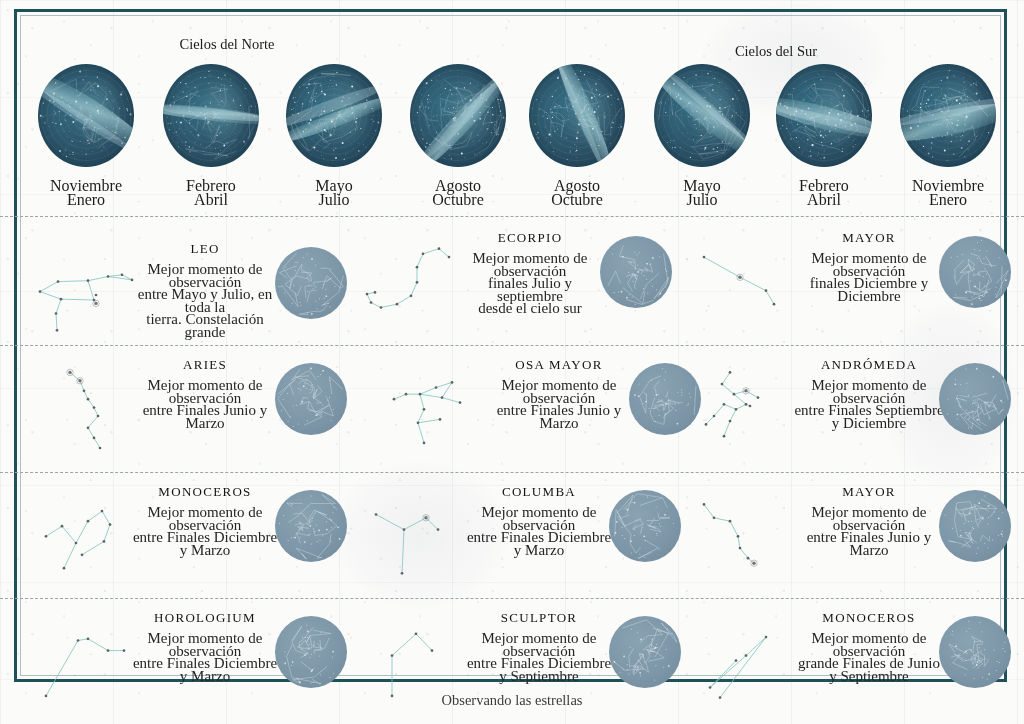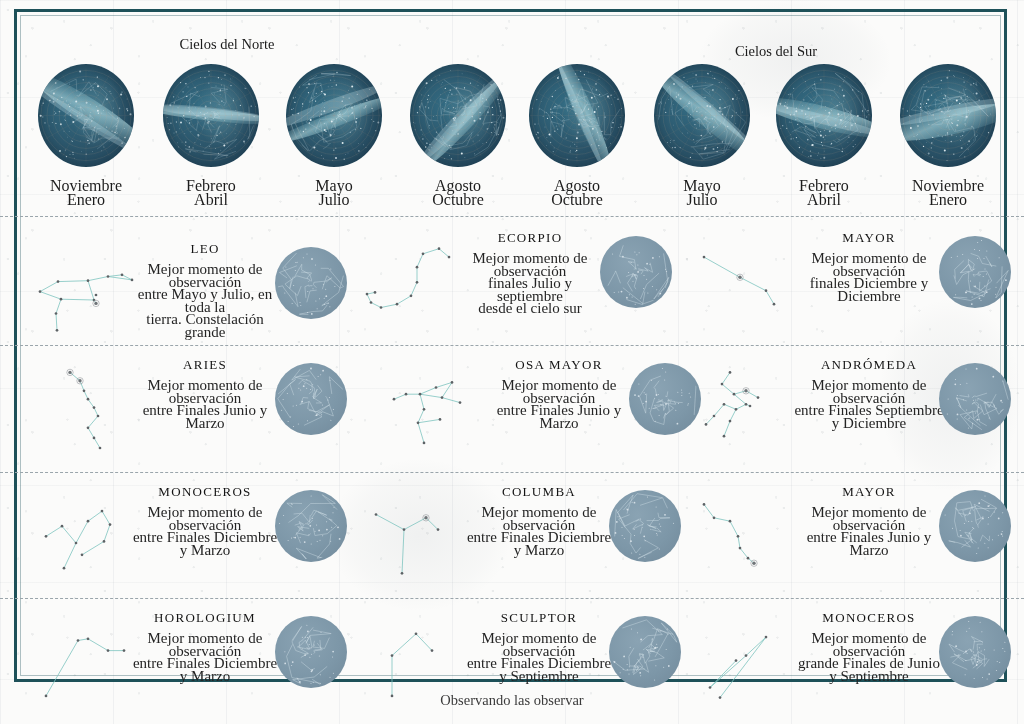--- a/index.html
+++ b/index.html
@@ -2476,14 +2476,14 @@
               <circle cx="60.7" cy="46.4" r="0.5" fill="#e6eef3" opacity=".8"></circle>
               <circle cx="41.1" cy="6.3" r="0.5" fill="#e6eef3" opacity=".8"></circle>
               <circle cx="27.7" cy="15.2" r="0.5" fill="#e6eef3" opacity=".8"></circle>
               <circle cx="58.2" cy="45.5" r="0.5" fill="#e6eef3" opacity=".8"></circle>
             </g>
           </svg>
         </div>
       </div>
     </div>
 
-  <div class="footer">Observando las observar</div>
+  <div class="footer">Observando las estrellas</div>
 </div>
 
 </body></html>

